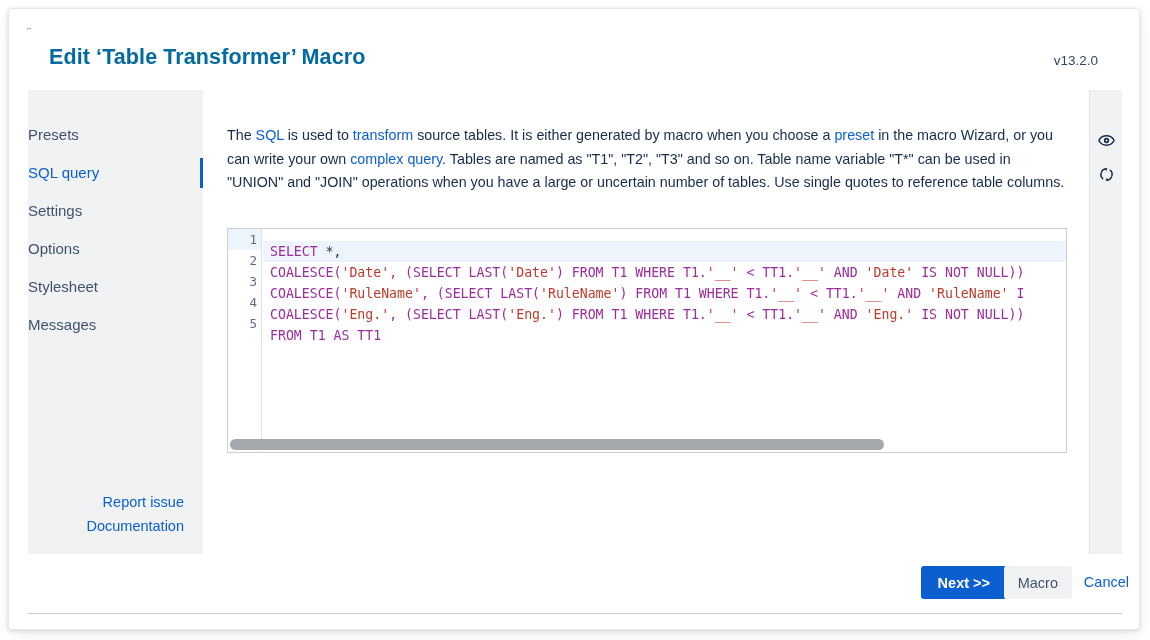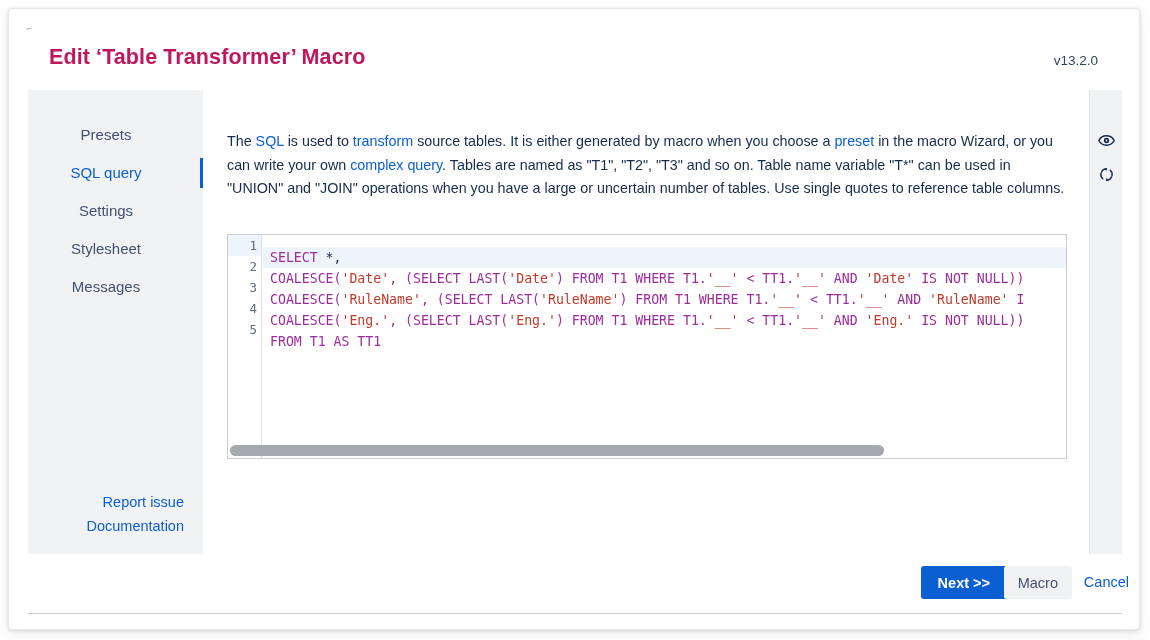--- a/index.html
+++ b/index.html
@@ -47,21 +47,21 @@
     top: 0;
     width: 100%;
     height: 80px;
   }
   .dialog-title {
     position: absolute;
     left: 40px;
     top: 36px;
     font-size: 21.5px;
     font-weight: bold;
-    color: #be185d;
+    color: #0369a1;
     letter-spacing: 0.1px;
     white-space: nowrap;
   }
   .version-label {
     position: absolute;
     right: 41px;
     top: 44px;
     font-size: 13.5px;
     color: #344563;
     white-space: nowrap;
@@ -90,21 +90,21 @@
     position: absolute;
     left: 0;
     top: 26px;
     width: 175px;
   }
   .nav-item {
     position: relative;
     height: 38px;
     line-height: 38px;
     padding-right: 19px;
-    text-align: center;
+    text-align: left;
     font-size: 15px;
     color: #42526e;
     cursor: pointer;
     white-space: nowrap;
     box-sizing: border-box;
   }
   .nav-item.active {
     color: #0b5fd0;
     font-weight: normal;
   }
@@ -133,21 +133,21 @@
     color: #0b5fd0;
     text-decoration: none;
     line-height: 24px;
     cursor: pointer;
   }
 
   
   .content {
     position: absolute;
     left: 175px;
-    top: 8px;
+    top: 2px;
     width: 808px;
     height: 464px;
     background: #ffffff;
     box-sizing: border-box;
   }
 
   .intro-text {
     position: absolute;
     left: 24px;
     top: 32px;
@@ -350,20 +350,21 @@
     <div class="version-label">v13.2.0</div>
   </div>
 
   <div class="body-area">
 
     <div class="sidebar">
       <div class="nav-list">
         <div class="nav-item">Presets</div>
         <div class="nav-item active">SQL query</div>
         <div class="nav-item">Settings</div>
+        <div class="nav-item">Options</div>
         <div class="nav-item">Stylesheet</div>
         <div class="nav-item">Messages</div>
       </div>
       <div class="sidebar-footer">
         <a>Report issue</a>
         <a>Documentation</a>
       </div>
     </div>
 
     <div class="content">

